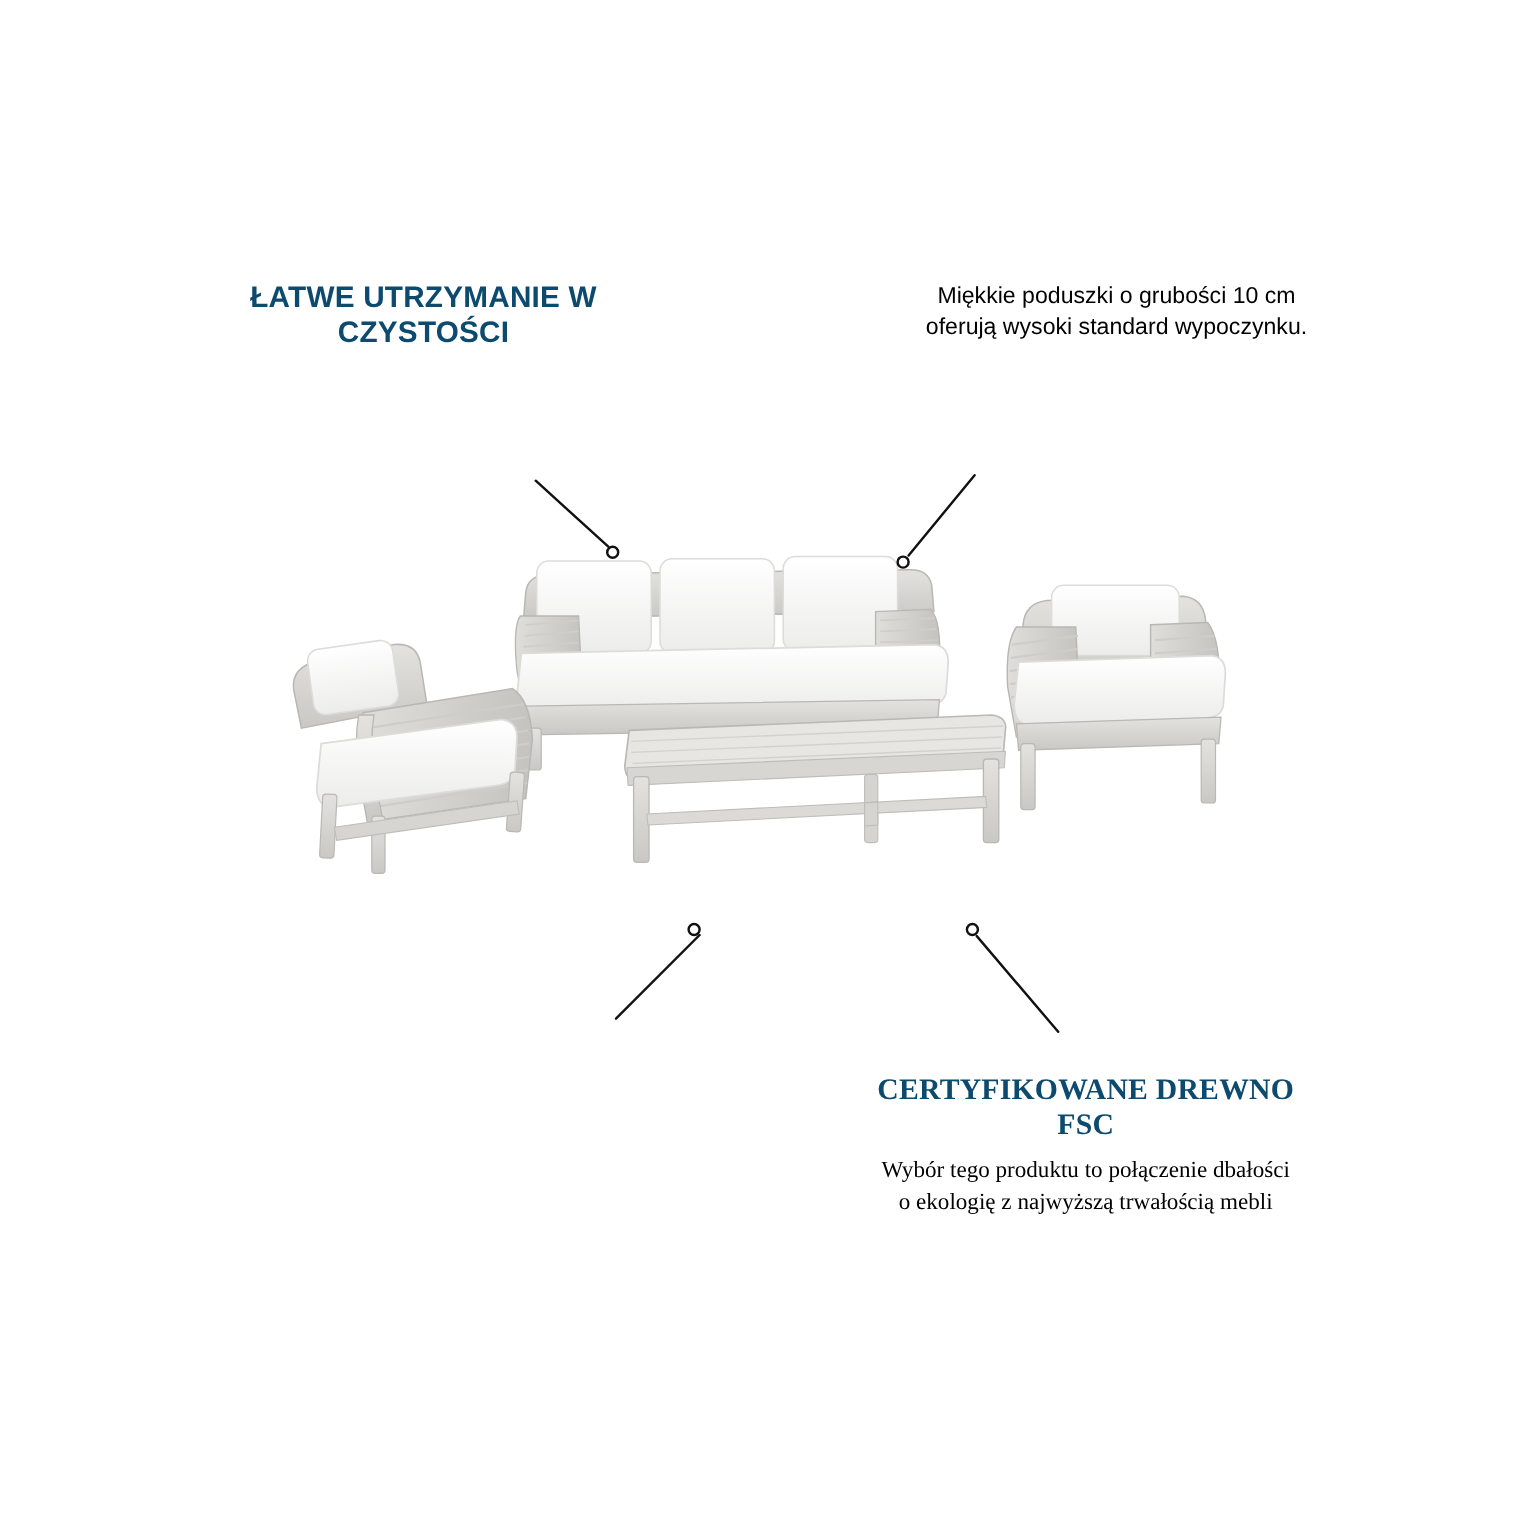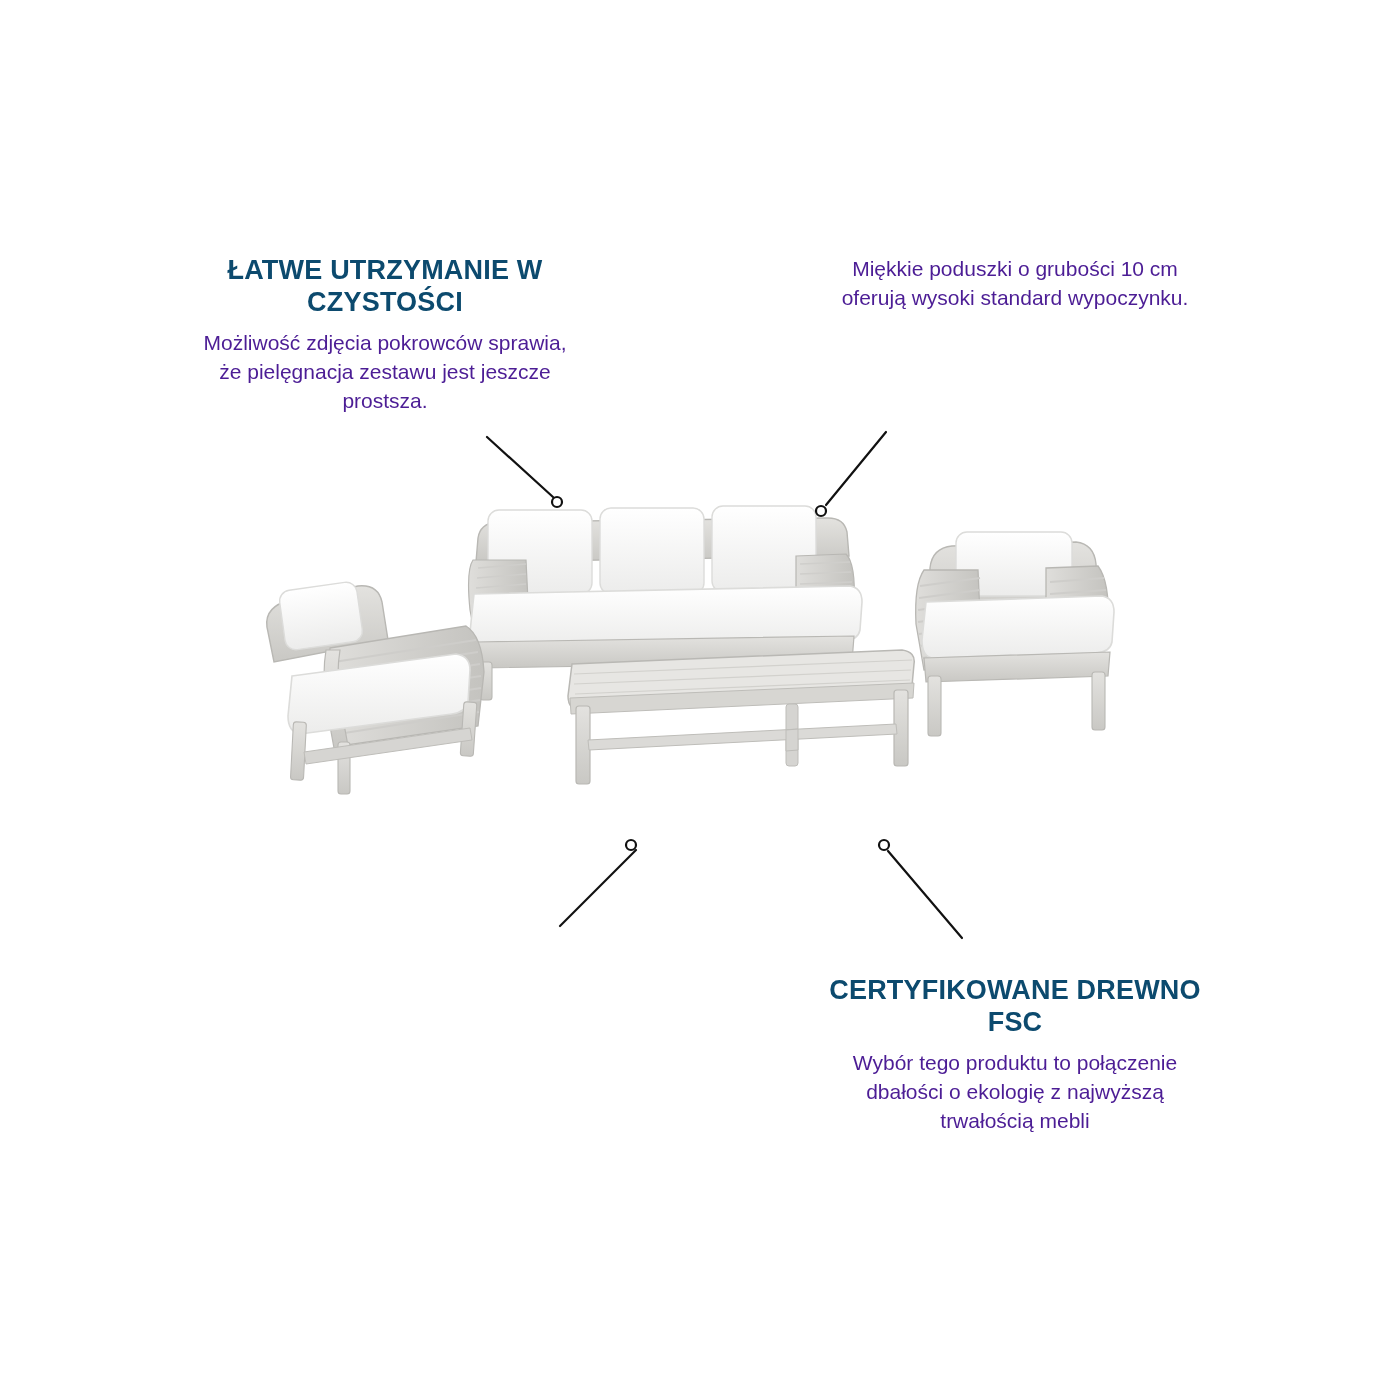--- a/index.html
+++ b/index.html
@@ -34,27 +34,27 @@
     font-weight: bold;
     letter-spacing: 0.2px;
     color: #0c4a6e;
     text-transform: uppercase;
   }
   .callout p {
     margin: 0;
     font-size: 21px;
     line-height: 1.38;
     font-weight: 400;
-    color: #4c1d95;
+    color: #000000;
   }
 
   #callout-tl { left: 195px;  top: 255px; }
   #callout-tr { left: 825px;  top: 255px; }
   #callout-bl { left: 195px;  top: 975px; }
-  #callout-br { left: 825px;  top: 975px; }
+  #callout-br { left: 797px;  top: 975px; font-family: Liberation Serif, serif; }
 
   
   .connectors {
     position: absolute;
     left: 0; top: 0;
     width: 1400px;
     height: 1400px;
     pointer-events: none;
   }
 
@@ -229,21 +229,20 @@
     </g>
 
     <g>
       <line x1="962" y1="938" x2="888" y2="851" stroke="#111111" stroke-width="2.2" stroke-linecap="round"></line>
       <circle cx="884" cy="845" r="5" fill="none" stroke="#111111" stroke-width="2.2"></circle>
     </g>
   </svg>
 
   <div class="callout" id="callout-tl">
     <h3>ŁATWE UTRZYMANIE W CZYSTOŚCI</h3>
-    <p>Możliwość zdjęcia pokrowców sprawia, że pielęgnacja zestawu jest jeszcze prostsza.</p>
   </div>
 
   <div class="callout" id="callout-tr">
     <p>Miękkie poduszki o grubości 10 cm oferują wysoki standard wypoczynku.</p>
   </div>
 
 
   <div class="callout" id="callout-br">
     <h3>CERTYFIKOWANE DREWNO FSC</h3>
     <p>Wybór tego produktu to połączenie dbałości o ekologię z najwyższą trwałością mebli</p>

